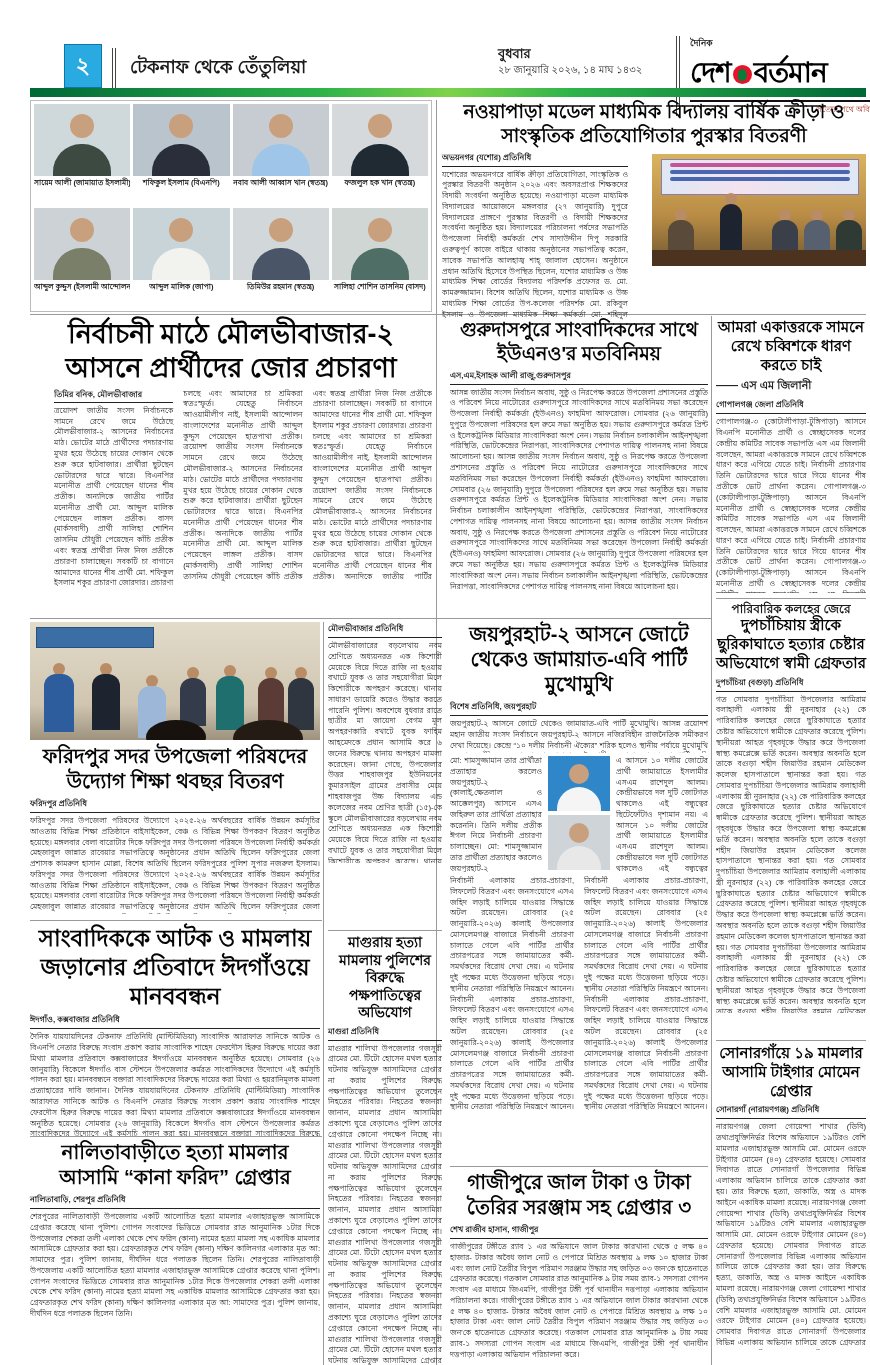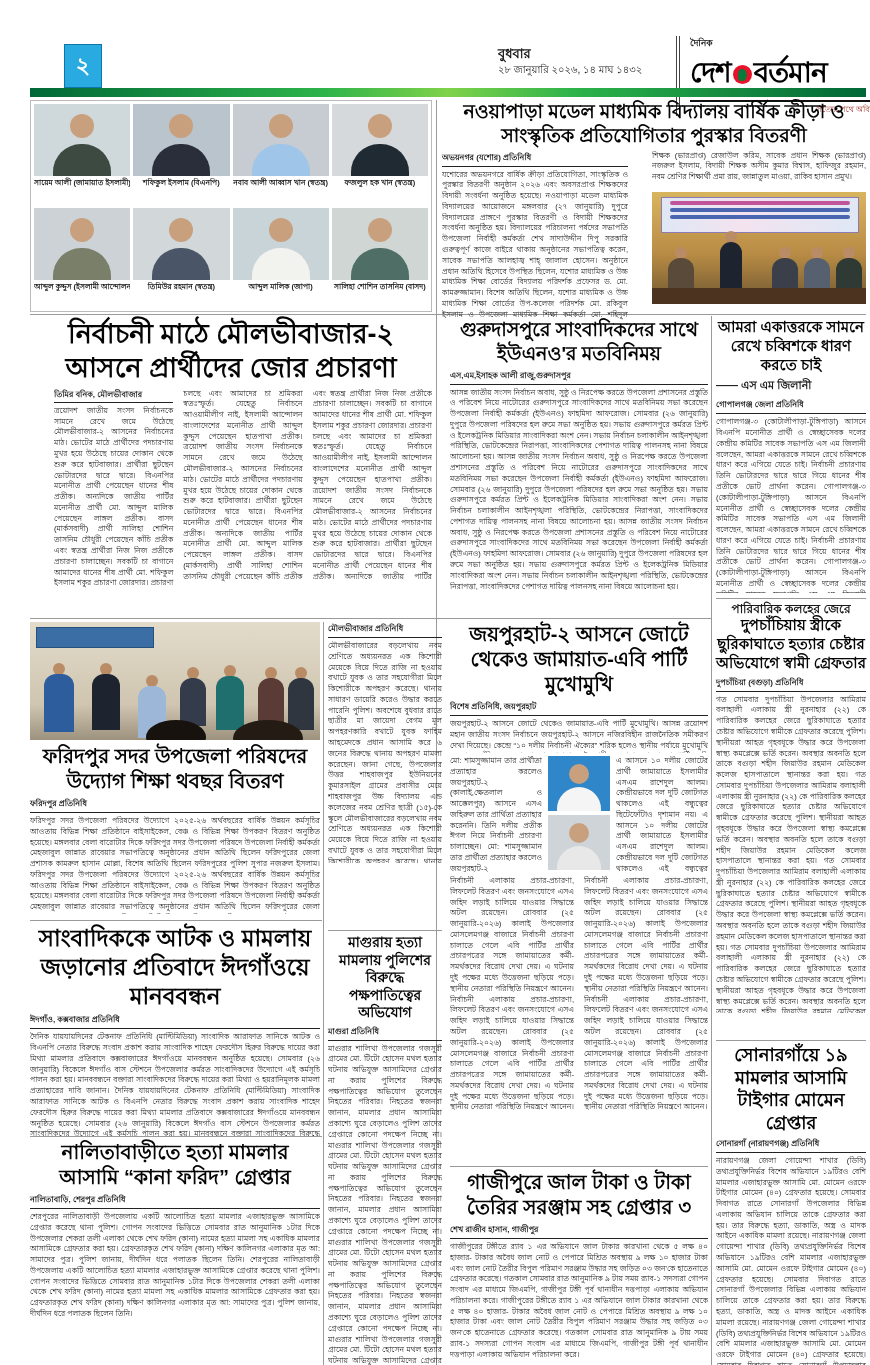--- a/index.html
+++ b/index.html
@@ -65,20 +65,21 @@
   .jpphoto{position:relative;width:62px;height:55px;overflow:hidden;}
   .jpphoto .phead{top:8px;width:20px;height:20px;}
   .jpphoto .pbody{width:44px;height:24px;}
 </style>
 </head>
 <body>
 
 <div id="page">
 
   <div class="pagenum">২</div>
+  <div class="edition">টেকনাফ থেকে তেঁতুলিয়া</div>
   <div class="dateblock">
     <div class="day">বুধবার</div>
     <div class="date">২৮ জানুয়ারি ২০২৬, ১৪ মাঘ ১৪৩২</div>
   </div>
   <div class="masthead">
     <div class="daily">দৈনিক</div>
     <div class="mastrow">
       <span class="nm">দেশ</span>
       <span class="mastdot">
           <span class="map"></span>
@@ -131,51 +132,50 @@
       <div class="pcap">ফজলুল হক খান (স্বতন্ত্র)</div>
     </div>
     <div class="cell">
       <div class="pphoto" style="background:#cdd2d6">
           <div class="phead"></div>
         <div class="pbody" style="background:#7a7f6a"></div>
         </div>
       <div class="pcap">আব্দুল কুদ্দুস (ইসলামী আন্দোলন)</div>
     </div>
     <div class="cell">
+      <div class="pphoto" style="background:#c9d4d8">
+          <div class="phead"></div>
+        <div class="pbody" style="background:#f2f2ef"></div>
+        </div>
+      <div class="pcap">আব্দুল মালিক (জাপা)</div>
+    </div>
+    <div class="cell">
       <div class="pphoto" style="background:#d2d7da">
           <div class="phead"></div>
         <div class="pbody" style="background:#4a5668"></div>
         </div>
       <div class="pcap">তিমিউর রহমান (স্বতন্ত্র)</div>
-    </div>
-    <div class="cell">
-      <div class="pphoto" style="background:#c9d4d8">
-          <div class="phead"></div>
-        <div class="pbody" style="background:#f2f2ef"></div>
-        </div>
-      <div class="pcap">আব্দুল মালিক (জাপা)</div>
     </div>
     <div class="cell">
       <div class="pphoto" style="background:#cfd6d3">
           <div class="phead"></div>
         <div class="pbody" style="background:#4e6e66"></div>
         </div>
       <div class="pcap">সালিহা শোশিন তাসনিম (বাসদ)</div>
     </div>
   </div>
 
   <div class="art" style="left:442px;top:100px;width:424px">
     <div class="hl" style="font-size:19px">নওয়াপাড়া মডেল মাধ্যমিক বিদ্যালয় বার্ষিক ক্রীড়া ও সাংস্কৃতিক প্রতিযোগিতার পুরস্কার বিতরণী</div>
     <div style="display:flex;gap:24px">
       <div style="width:202px">
         <div class="byline">অভয়নগর (যশোর) প্রতিনিধি</div>
         <div class="body" style="height:150px">যশোরের অভয়নগরে বার্ষিক ক্রীড়া প্রতিযোগিতা, সাংস্কৃতিক ও পুরস্কার বিতরণী অনুষ্ঠান ২০২৬ এবং অবসরপ্রাপ্ত শিক্ষকদের বিদায়ী সংবর্ধনা অনুষ্ঠিত হয়েছে। নওয়াপাড়া মডেল মাধ্যমিক বিদ্যালয়ের আয়োজনে মঙ্গলবার (২৭ জানুয়ারি) দুপুরে বিদ্যালয়ের প্রাঙ্গণে পুরস্কার বিতরণী ও বিদায়ী শিক্ষকদের সংবর্ধনা অনুষ্ঠিত হয়। বিদ্যালয়ের পরিচালনা পর্ষদের সভাপতি উপজেলা নির্বাহী কর্মকর্তা শেখ সাদাউদ্দীন দিপু সরকারি গুরুত্বপূর্ণ কাজে বাইরে থাকায় অনুষ্ঠানের সভাপতিত্ব করেন, সাবেক সভাপতি আলহাজ্ব শাহ্‌ জালাল হোসেন। অনুষ্ঠানে প্রধান অতিথি হিসেবে উপস্থিত ছিলেন, যশোর মাধ্যমিক ও উচ্চ মাধ্যমিক শিক্ষা বোর্ডের বিদ্যালয় পরিদর্শক প্রফেসর ড. মো. কামরুজ্জামান। বিশেষ অতিথি ছিলেন, যশোর মাধ্যমিক ও উচ্চ মাধ্যমিক শিক্ষা বোর্ডের উপ-কলেজ পরিদর্শক মো. রকিবুল ইসলাম ও উপজেলা মাধ্যমিক শিক্ষা কর্মকর্তা মো. শহিদুল ইসলাম। স্বেচ্ছায় বক্তব্য রাখেন, বিদ্যালয়ের সহকারী প্রধান শিক্ষক (ভারপ্রাপ্ত) আব্দুল মান্নান। সহকারী শিক্ষক তাজমিনুর রহমানের সঞ্চালনায় অন্যান্যের মধ্যে বক্তব্য রাখেন, প্রধান</div>
       </div>
       <div style="width:214px">
-        <div class="body" style="height:38px">শিক্ষক (ভারপ্রাপ্ত) রেজাউল করিম, সাবেক প্রধান শিক্ষক (ভারপ্রাপ্ত) নজরুল ইসলাম, বিদায়ী শিক্ষক অসীম কুমার বিশ্বাস, হাফিজুর রহমান, নবম শ্রেণির শিক্ষার্থী প্রমা রায়, জান্নাতুল মাওয়া, রাকিব হাসান প্রমুখ।</div>
         <div class="photo eventphoto" style="position:relative;width:214px;height:112px;margin-top:3px">
           <div class="evbanner">
               <i></i>
               <i></i>
               <i></i>
             </div>
           <div class="fig" style="left:68px;bottom:16px">
             <span class="fh"></span>
               <span class="fb" style="background:#1d2430;width:22px;height:46px"></span>
             </div>
@@ -313,18 +313,18 @@
   </div>
 
   <div class="art" style="left:716px;top:602px;width:150px">
     <div class="kicker">পারিবারিক কলহের জেরে</div>
     <div class="hl" style="font-size:15px">দুপচাঁচিয়ায় স্ত্রীকে ছুরিকাঘাতে হত্যার চেষ্টার অভিযোগে স্বামী গ্রেফতার</div>
     <div class="byline">দুপচাঁচিয়া (বগুড়া) প্রতিনিধি</div>
     <div class="body" style="height:318px">গত সোমবার দুপচাঁচিয়া উপজেলার আমিরাম বলাহালী এলাকায় স্ত্রী নুরনাহার (২২) কে পারিবারিক কলহের জেরে ছুরিকাঘাতে হত্যার চেষ্টার অভিযোগে স্বামীকে গ্রেফতার করেছে পুলিশ। স্থানীয়রা আহত গৃহবধূকে উদ্ধার করে উপজেলা স্বাস্থ্য কমপ্লেক্সে ভর্তি করেন। অবস্থার অবনতি হলে তাকে বগুড়া শহীদ জিয়াউর রহমান মেডিকেল কলেজ হাসপাতালে স্থানান্তর করা হয়। গত সোমবার দুপচাঁচিয়া উপজেলার আমিরাম বলাহালী এলাকায় স্ত্রী নুরনাহার (২২) কে পারিবারিক কলহের জেরে ছুরিকাঘাতে হত্যার চেষ্টার অভিযোগে স্বামীকে গ্রেফতার করেছে পুলিশ। স্থানীয়রা আহত গৃহবধূকে উদ্ধার করে উপজেলা স্বাস্থ্য কমপ্লেক্সে ভর্তি করেন। অবস্থার অবনতি হলে তাকে বগুড়া শহীদ জিয়াউর রহমান মেডিকেল কলেজ হাসপাতালে স্থানান্তর করা হয়। গত সোমবার দুপচাঁচিয়া উপজেলার আমিরাম বলাহালী এলাকায় স্ত্রী নুরনাহার (২২) কে পারিবারিক কলহের জেরে ছুরিকাঘাতে হত্যার চেষ্টার অভিযোগে স্বামীকে গ্রেফতার করেছে পুলিশ। স্থানীয়রা আহত গৃহবধূকে উদ্ধার করে উপজেলা স্বাস্থ্য কমপ্লেক্সে ভর্তি করেন। অবস্থার অবনতি হলে তাকে বগুড়া শহীদ জিয়াউর রহমান মেডিকেল কলেজ হাসপাতালে স্থানান্তর করা হয়। গত সোমবার দুপচাঁচিয়া উপজেলার আমিরাম বলাহালী এলাকায় স্ত্রী নুরনাহার (২২) কে পারিবারিক কলহের জেরে ছুরিকাঘাতে হত্যার চেষ্টার অভিযোগে স্বামীকে গ্রেফতার করেছে পুলিশ। স্থানীয়রা আহত গৃহবধূকে উদ্ধার করে উপজেলা স্বাস্থ্য কমপ্লেক্সে ভর্তি করেন। অবস্থার অবনতি হলে তাকে বগুড়া শহীদ জিয়াউর রহমান মেডিকেল কলেজ হাসপাতালে স্থানান্তর করা হয়।</div>
   </div>
 
   <div class="art" style="left:716px;top:1044px;width:150px">
-    <div class="hl" style="font-size:18px">সোনারগাঁয়ে ১৯ মামলার আসামি টাইগার মোমেন গ্রেপ্তার</div>
+    <div class="hl" style="font-size:15px">সোনারগাঁয়ে ১৯ মামলার আসামি টাইগার মোমেন গ্রেপ্তার</div>
     <div class="byline">সোনারগাঁ (নারায়ণগঞ্জ) প্রতিনিধি</div>
     <div class="body" style="height:228px">নারায়ণগঞ্জ জেলা গোয়েন্দা শাখার (ডিবি) তথ্যপ্রযুক্তিনির্ভর বিশেষ অভিযানে ১৯টিরও বেশি মামলার এজাহারভুক্ত আসামি মো. মোমেন ওরফে টাইগার মোমেন (৪০) গ্রেফতার হয়েছে। সোমবার দিবাগত রাতে সোনারগাঁ উপজেলার বিভিন্ন এলাকায় অভিযান চালিয়ে তাকে গ্রেফতার করা হয়। তার বিরুদ্ধে হত্যা, ডাকাতি, অস্ত্র ও মাদক আইনে একাধিক মামলা রয়েছে। নারায়ণগঞ্জ জেলা গোয়েন্দা শাখার (ডিবি) তথ্যপ্রযুক্তিনির্ভর বিশেষ অভিযানে ১৯টিরও বেশি মামলার এজাহারভুক্ত আসামি মো. মোমেন ওরফে টাইগার মোমেন (৪০) গ্রেফতার হয়েছে। সোমবার দিবাগত রাতে সোনারগাঁ উপজেলার বিভিন্ন এলাকায় অভিযান চালিয়ে তাকে গ্রেফতার করা হয়। তার বিরুদ্ধে হত্যা, ডাকাতি, অস্ত্র ও মাদক আইনে একাধিক মামলা রয়েছে। নারায়ণগঞ্জ জেলা গোয়েন্দা শাখার (ডিবি) তথ্যপ্রযুক্তিনির্ভর বিশেষ অভিযানে ১৯টিরও বেশি মামলার এজাহারভুক্ত আসামি মো. মোমেন ওরফে টাইগার মোমেন (৪০) গ্রেফতার হয়েছে। সোমবার দিবাগত রাতে সোনারগাঁ উপজেলার বিভিন্ন এলাকায় অভিযান চালিয়ে তাকে গ্রেফতার করা হয়। তার বিরুদ্ধে হত্যা, ডাকাতি, অস্ত্র ও মাদক আইনে একাধিক মামলা রয়েছে।</div>
   </div>
 
 </div>
 
 </body></html>

